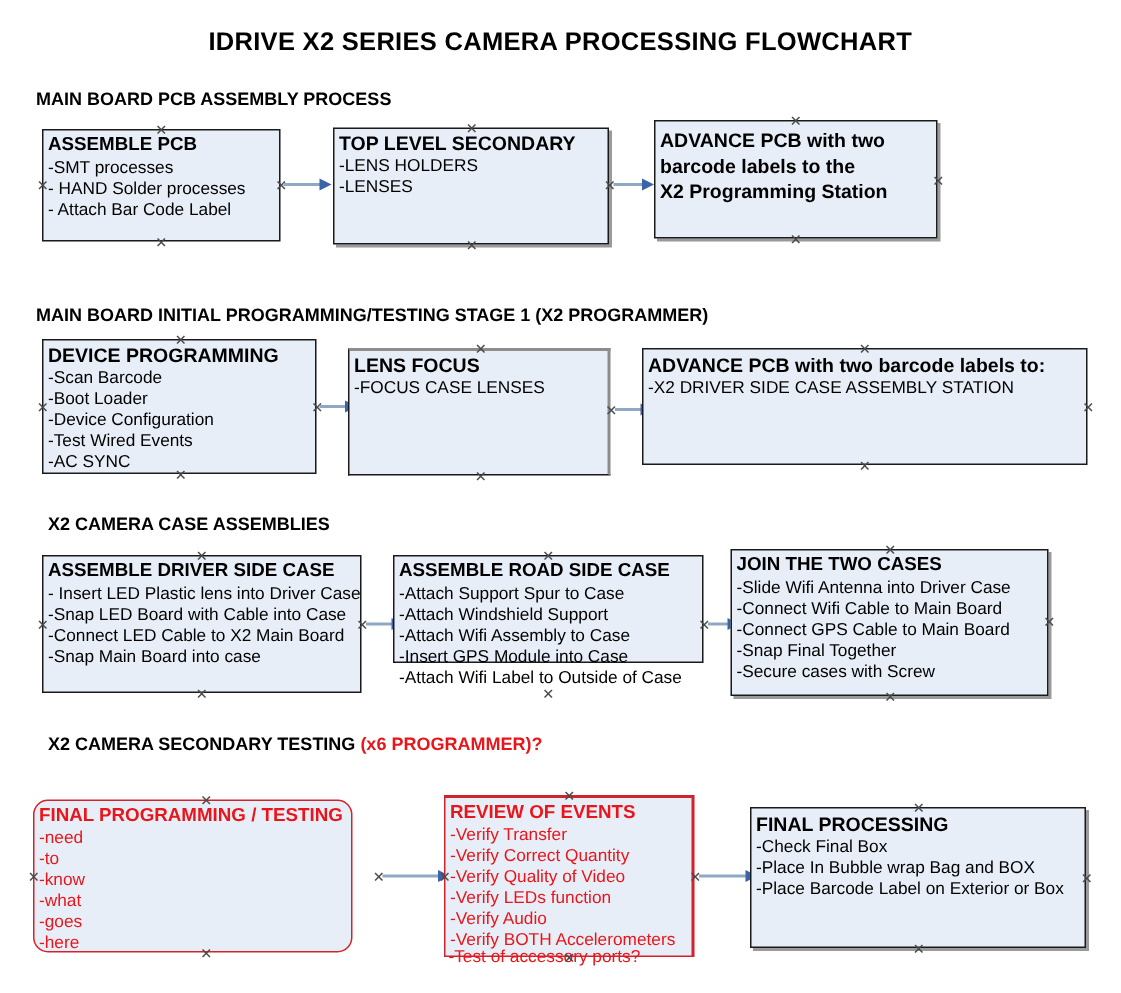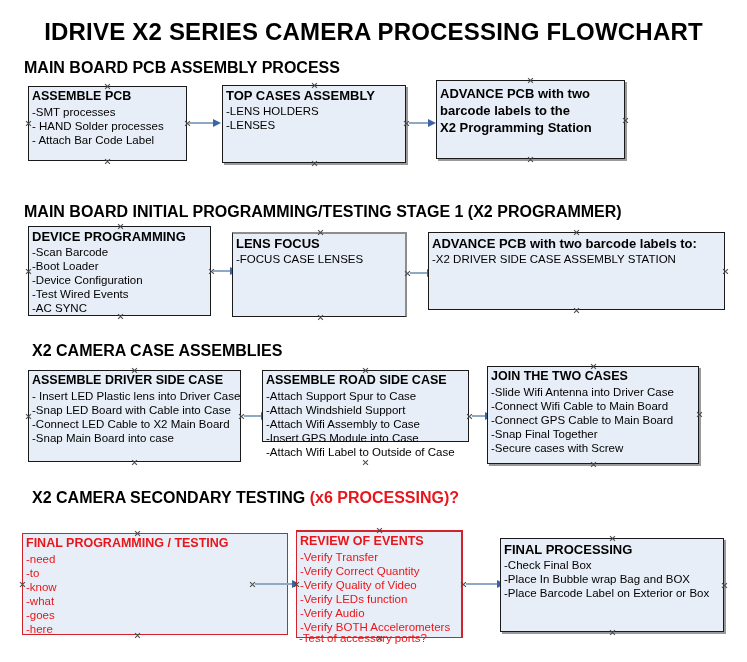--- a/index.html
+++ b/index.html
@@ -17,28 +17,28 @@
     -webkit-font-smoothing: antialiased;
   }
 
   
   .main-title {
     position: absolute;
     left: 0;
     top: 18px;
     width: 747px;
     text-align: center;
-    font-size: 24px;
+    font-size: 17px;
     font-weight: bold;
     letter-spacing: 0.2px;
     white-space: nowrap;
   }
   .section-title {
     position: absolute;
-    font-size: 16px;
+    font-size: 12px;
     font-weight: bold;
     white-space: nowrap;
     letter-spacing: 0px;
   }
   .section-title .accent {
     color: #e8161b;
   }
 
   
   .box {
@@ -153,21 +153,21 @@
 </div>
 <div class="handle" style="left:107px; top:86px;"></div>
 <div class="handle" style="left:107px; top:161px;"></div>
 <div class="handle" style="left:28px; top:123px;"></div>
 <div class="handle" style="left:187px; top:123px;"></div>
 
 <div class="conn" style="left:189px; top:122px; width:25px;"></div>
 
 <div class="box shadowed" style="left:222px; top:85px; width:184px; height:78px;">
   <div class="box-inner" style="top:2px;">
-    <div class="box-title big">TOP CASES ASSEMBLY</div>
+    <div class="box-title big">TOP LEVEL SECONDARY</div>
     <div class="box-line">-LENS HOLDERS</div>
     <div class="box-line">-LENSES</div>
   </div>
 </div>
 <div class="handle" style="left:314px; top:85px;"></div>
 <div class="handle" style="left:314px; top:163px;"></div>
 <div class="handle" style="left:406px; top:123px;"></div>
 
 <div class="conn" style="left:409px; top:122px; width:20px;"></div>
 
@@ -269,24 +269,24 @@
     <div class="box-line">-Connect GPS Cable to Main Board</div>
     <div class="box-line">-Snap Final Together</div>
     <div class="box-line">-Secure cases with Screw</div>
   </div>
 </div>
 <div class="handle" style="left:593px; top:366px;"></div>
 <div class="handle" style="left:593px; top:464px;"></div>
 <div class="handle" style="left:699px; top:414px;"></div>
 
 <div class="section-title" style="left:32px; top:489px;">
-  <span>X2 CAMERA SECONDARY TESTING </span><span class="accent">(x6 PROCESSING)?</span>
-</div>
-
-<div class="box red" style="left:22px; top:533px; width:266px; height:102px;">
+  <span>X2 CAMERA SECONDARY TESTING </span><span class="accent">(x6 PROGRAMMER)?</span>
+</div>
+
+<div class="box red" style="left:22px; top:533px; width:213px; height:102px;border-radius:10px;">
   <div class="box-inner" style="top:2px;">
     <div class="box-title redtext">FINAL PROGRAMMING / TESTING</div>
     <div class="box-line redtext">-need</div>
     <div class="box-line redtext">-to</div>
     <div class="box-line redtext">-know</div>
     <div class="box-line redtext">-what</div>
     <div class="box-line redtext">-goes</div>
     <div class="box-line redtext">-here</div>
   </div>
 </div>

